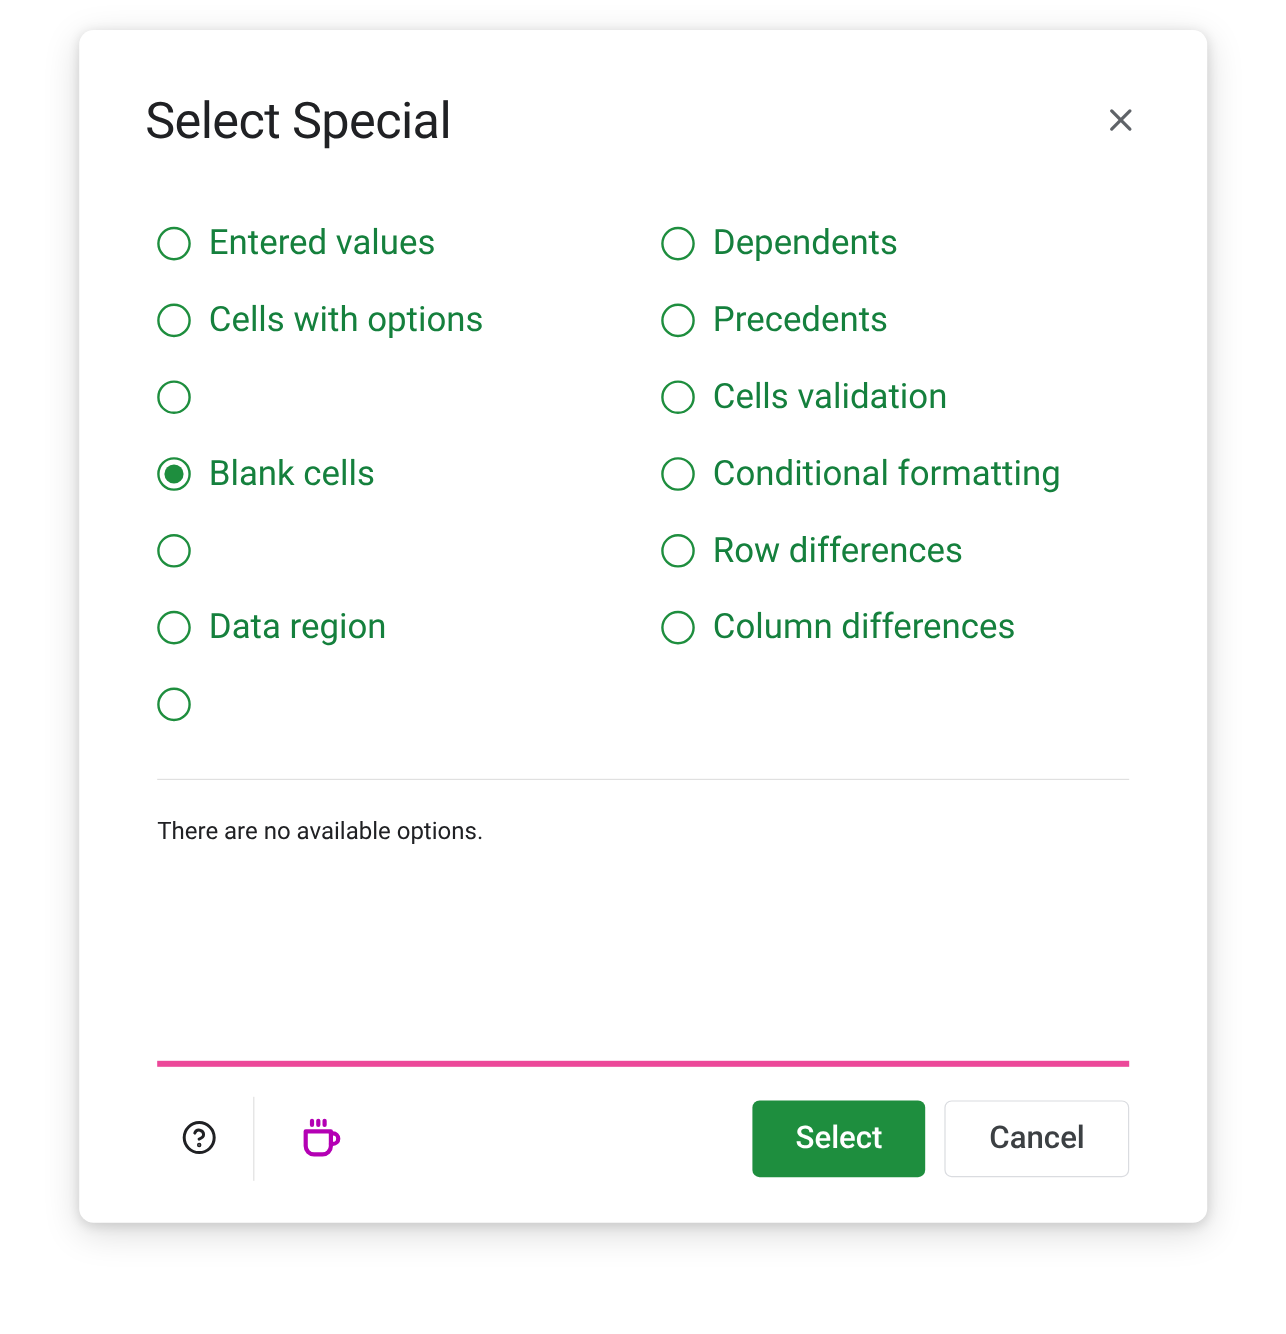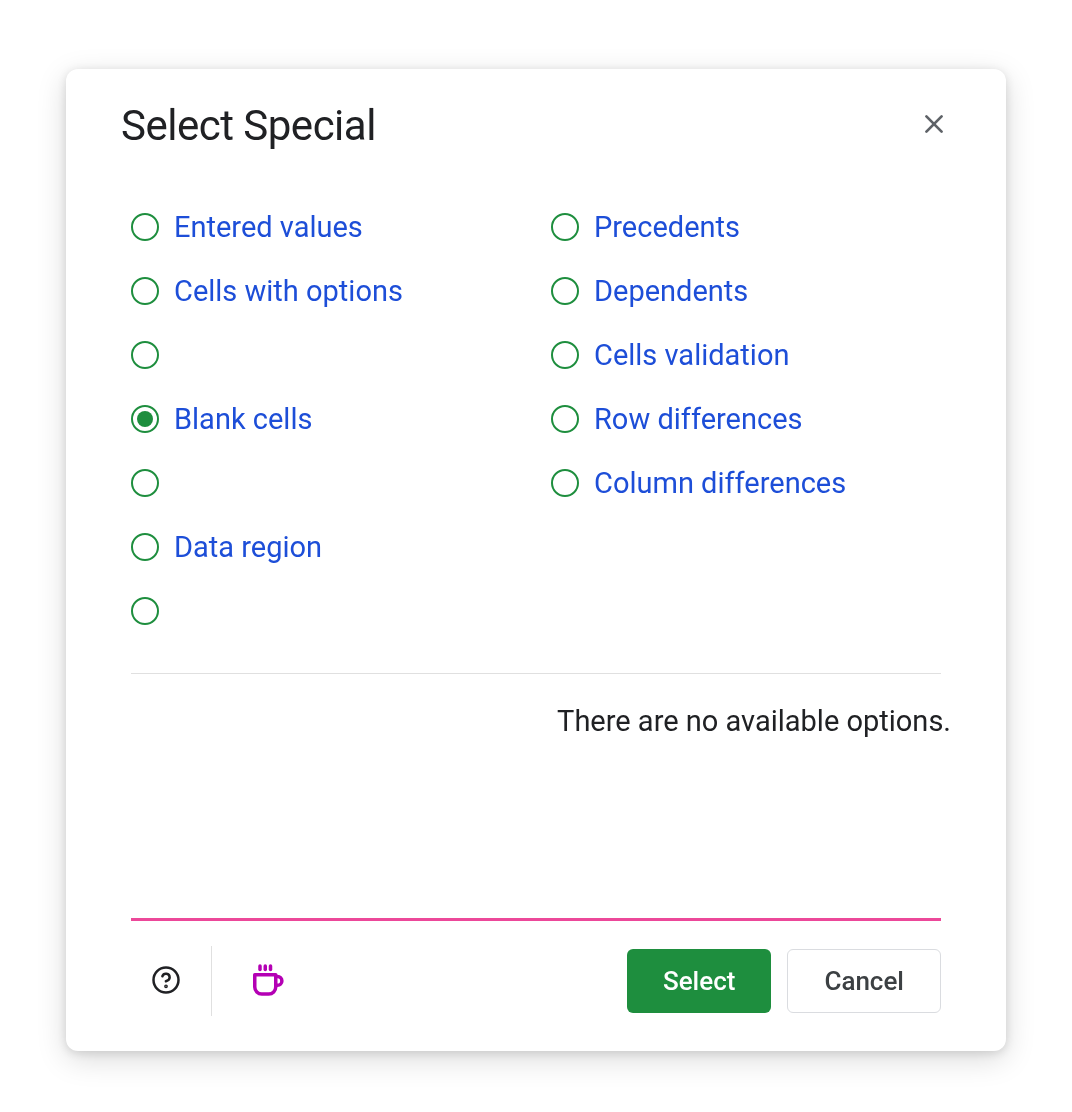--- a/index.html
+++ b/index.html
@@ -15,23 +15,22 @@
       display: flex;
       align-items: flex-start;
       justify-content: center;
       padding-top: 25px;
     }
     .dialog {
       width: 940px;
       background: #fff;
       border-radius: 12px;
       box-shadow: 0 2px 10px rgba(0,0,0,0.12), 0 8px 30px rgba(0,0,0,0.15);
-      padding: 32px 55px 35px 55px;
+      padding: 52px 55px 35px 55px;
       position: relative;
-      margin-top: 44px;
     }
     .dialog-header {
       display: flex;
       justify-content: space-between;
       align-items: center;
       margin-bottom: 45px;
     }
     .dialog-title {
       font-size: 42px;
       font-weight: 400;
@@ -83,37 +82,36 @@
     }
     .radio-circle.selected::after {
       content: '';
       width: 16px;
       height: 16px;
       background: #1e8e3e;
       border-radius: 50%;
     }
     .radio-label {
       font-size: 29px;
-      color: #1d4ed8;
+      color: #15803d;
       font-weight: 400;
     }
     .divider {
       border: none;
       border-top: 1px solid #e0e0e0;
       margin: 0 10px 30px 10px;
     }
     .message {
-      font-size: 29px;
+      font-size: 20px;
       color: #202124;
       padding-left: 10px;
       margin-bottom: 180px;
-      text-align: right;
     }
     .footer {
-      border-top: 3px solid #ec4899;
+      border-top: 5px solid #ec4899;
       margin: 0 10px;
       padding-top: 25px;
       display: flex;
       align-items: center;
       justify-content: space-between;
     }
     .footer-left {
       display: flex;
       align-items: center;
       gap: 0;
@@ -214,29 +212,33 @@
           <span class="radio-circle"></span>
           <span class="radio-label">Data region</span>
         </div>
         <div class="radio-option">
           <span class="radio-circle"></span>
         </div>
       </div>
     <div class="option-column" id="col-right">
         <div class="radio-option">
           <span class="radio-circle"></span>
+          <span class="radio-label">Dependents</span>
+        </div>
+        <div class="radio-option">
+          <span class="radio-circle"></span>
           <span class="radio-label">Precedents</span>
         </div>
         <div class="radio-option">
           <span class="radio-circle"></span>
-          <span class="radio-label">Dependents</span>
-        </div>
-        <div class="radio-option">
-          <span class="radio-circle"></span>
           <span class="radio-label">Cells validation</span>
+        </div>
+        <div class="radio-option">
+          <span class="radio-circle"></span>
+          <span class="radio-label">Conditional formatting</span>
         </div>
         <div class="radio-option">
           <span class="radio-circle"></span>
           <span class="radio-label">Row differences</span>
         </div>
         <div class="radio-option">
           <span class="radio-circle"></span>
           <span class="radio-label">Column differences</span>
         </div>
       </div>

